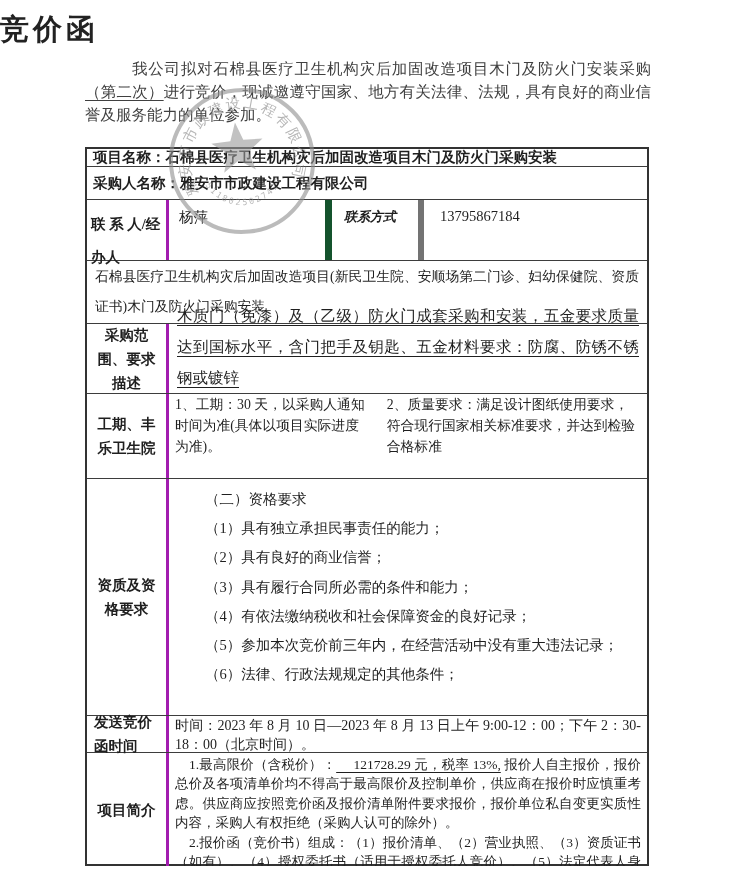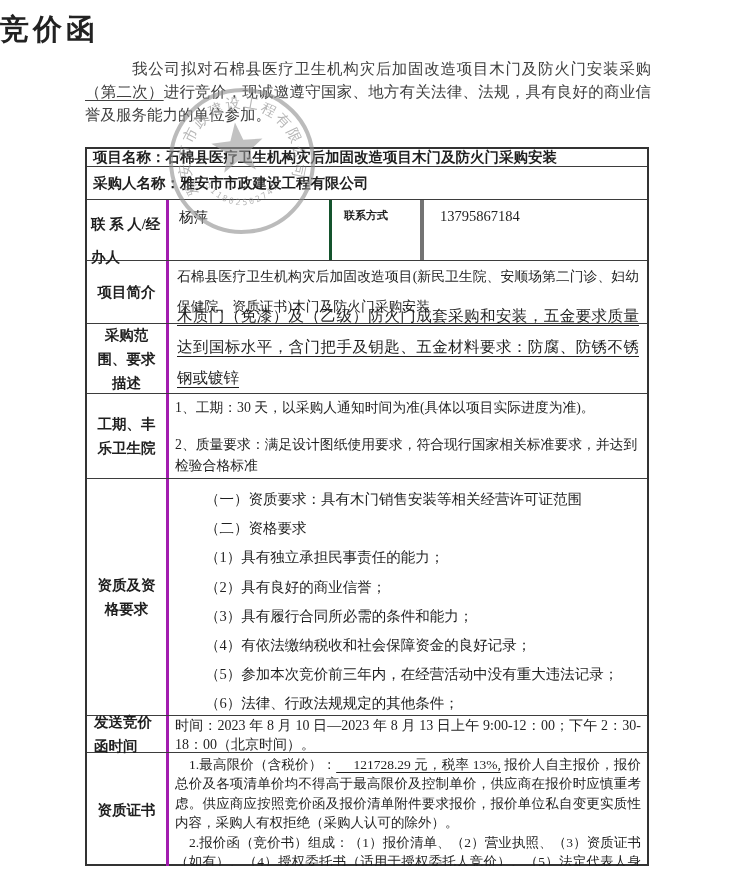--- a/index.html
+++ b/index.html
@@ -38,32 +38,32 @@
   .cell-label {
     width:82px; flex:0 0 82px; border-right:3px solid #a21caf;
     display:flex; flex-direction:column; justify-content:center;
     font-weight:bold; font-size:14.5px; line-height:24px;
     padding:0 4px; text-align:center;
   }
   .cell-content { flex:1 1 auto; padding:0 8px; }
   .fullrow { font-weight:bold; font-size:14.5px; display:flex; align-items:center; padding:0 6px; width:100%; }
   
   .r-contact .cell-label { justify-content:flex-start; padding-top:8px; text-align:left; line-height:33px; }
-  .c-name   { width:163px; flex:0 0 163px; border-right:3px solid #14532d; font-size:14.5px; padding:8px 0 0 10px; }
-  .c-phlbl  { width:92px;  flex:0 0 92px;  border-right:4px solid #737373; font-weight:bold; font-size:11px; padding:8px 0 0 12px; }
+  .c-name   { width:163px; flex:0 0 163px; border-right:7px solid #14532d; font-size:14.5px; padding:8px 0 0 10px; }
+  .c-phlbl  { width:92px;  flex:0 0 92px;  border-right:6px solid #737373; font-weight:bold; font-size:13px; padding:8px 0 0 12px;font-style:italic; }
   .c-phone  { flex:1 1 auto; font-size:14.5px; padding:8px 0 0 16px; }
   
   .r-brief .cell-content { display:flex; align-items:center; font-size:13.8px; line-height:30px; text-align:justify; }
   
   .r-scope .cell-content {
     display:flex; align-items:flex-end; font-size:15.5px; line-height:31px;
     text-decoration:underline; text-underline-offset:4px; text-align:justify;
   }
   
-  .r-sched .cell-content { display:flex; flex-direction:column; justify-content:center; font-size:13.8px; line-height:21px; padding:0 6px;gap:16px; }
+  .r-sched .cell-content { display:flex; flex-direction:row; justify-content:center; font-size:13.8px; line-height:21px; padding:0 6px;gap:16px; }
   
   .r-qual .cell-content { padding:6px 10px 0 36px; font-size:14.5px; }
   .r-qual .list-line { line-height:29.2px; white-space:nowrap; }
   
   .r-send .cell-label { text-align:left; padding-left:7px; }
   .r-send .cell-content { font-size:14px; line-height:18.5px; padding:1px 6px 0 6px; text-align:justify; }
   
   .r-quote .cell-content { font-size:13.5px; line-height:19.4px; padding:2px 6px 0 6px; text-align:justify; overflow:hidden; }
   .r-quote p { margin:0; text-indent:14px; }
 </style>
@@ -110,21 +110,20 @@
     </div>
 
     <div class="row r-contact" style="height:61px;">
       <div class="cell cell-label">联 系 人/经办人</div>
       <div class="cell c-name">杨萍</div>
       <div class="cell c-phlbl">联系方式</div>
       <div class="cell c-phone">13795867184</div>
     </div>
 
     <div class="row r-brief" style="height:63px;">
-      <div class="cell cell-label">项目简介</div>
       <div class="cell cell-content">
           <span>石棉县医疗卫生机构灾后加固改造项目(新民卫生院、安顺场第二门诊、妇幼保健院、资质证书)木门及防火门采购安装</span>
         </div>
     </div>
 
     <div class="row r-scope" style="height:70px;">
       <div class="cell cell-label">采购范围、要求描述</div>
       <div class="cell cell-content">
           <span>木质门（免漆）及（乙级）防火门成套采购和安装，五金要求质量达到国标水平，含门把手及钥匙、五金材料要求：防腐、防锈不锈钢或镀锌</span>
         </div>
@@ -134,38 +133,37 @@
       <div class="cell cell-label">工期、丰乐卫生院</div>
       <div class="cell cell-content">
           <div class="sched-line">1、工期：30 天，以采购人通知时间为准(具体以项目实际进度为准)。</div>
           <div class="sched-line">2、质量要求：满足设计图纸使用要求，符合现行国家相关标准要求，并达到检验合格标准</div>
         </div>
     </div>
 
     <div class="row r-qual" style="height:237px;">
       <div class="cell cell-label">资质及资格要求</div>
       <div class="cell cell-content">
-          <div class="list-line">（一）资质要求：具有木门销售安装等相关经营许可证范围</div>
           <div class="list-line">（二）资格要求</div>
           <div class="list-line">（1）具有独立承担民事责任的能力；</div>
           <div class="list-line">（2）具有良好的商业信誉；</div>
           <div class="list-line">（3）具有履行合同所必需的条件和能力；</div>
           <div class="list-line">（4）有依法缴纳税收和社会保障资金的良好记录；</div>
           <div class="list-line">（5）参加本次竞价前三年内，在经营活动中没有重大违法记录；</div>
           <div class="list-line">（6）法律、行政法规规定的其他条件；</div>
         </div>
     </div>
 
     <div class="row r-send" style="height:37px;">
       <div class="cell cell-label">发送竞价函时间</div>
       <div class="cell cell-content"><span>时间：2023 年 8 月 10 日—2023 年 8 月 13 日上午 9:00-12：00；下午 2：30-18：00（北京时间）。</span></div>
     </div>
 
     <div class="row r-quote" style="height:113px; border-bottom:none;">
-      <div class="cell cell-label">资质证书</div>
+      <div class="cell cell-label">项目简介</div>
       <div class="cell cell-content">
         <p><span>1.最高限价（含税价）：</span><span class="u">　 121728.29 元，税率 13%,</span><span> 报价人自主报价，报价总价及各项清单价均不得高于最高限价及控制单价，供应商在报价时应慎重考虑。供应商应按照竞价函及报价清单附件要求报价，报价单位私自变更实质性内容，采购人有权拒绝（采购人认可的除外）。</span></p>
         <p>2.报价函（竞价书）组成：（1）报价清单、（2）营业执照、（3）资质证书（如有）、（4）授权委托书（适用于授权委托人竞价）、（5）法定代表人身份证复印件（适用</p>
       </div>
     </div>
 
   </div>
 </div>
 
 </body></html>

